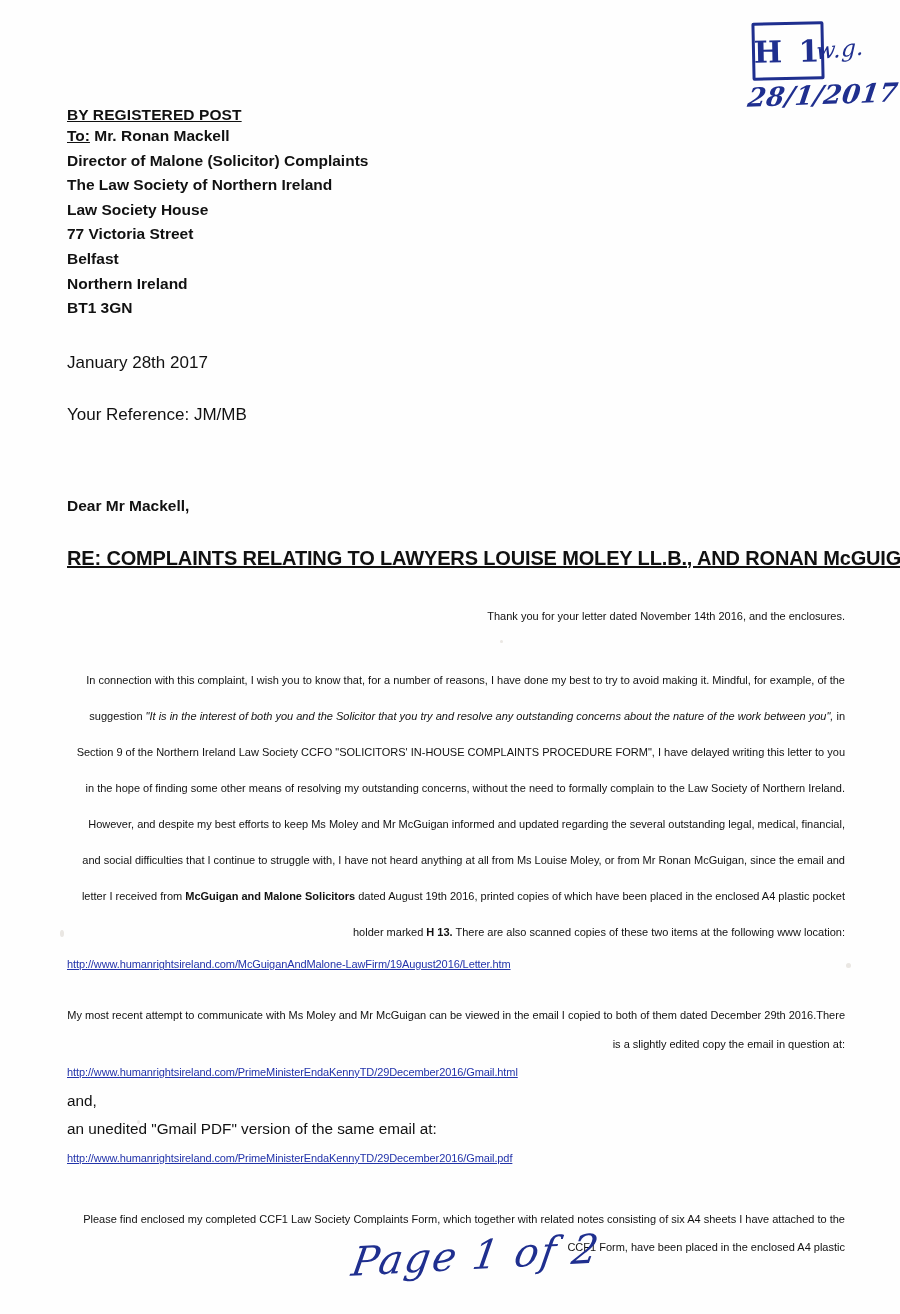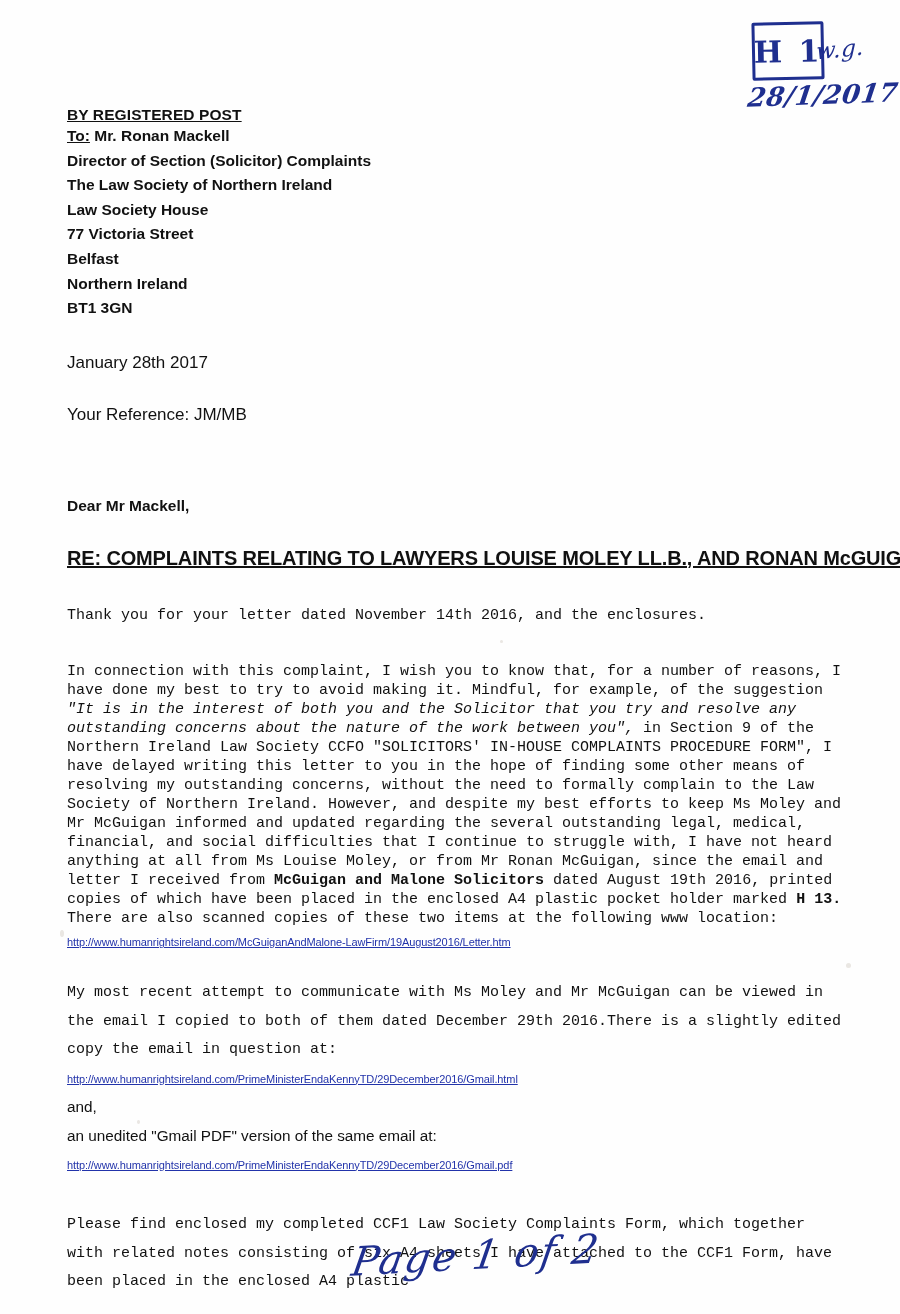--- a/index.html
+++ b/index.html
@@ -112,27 +112,26 @@
     margin-top: 28px;
   }
   .subject {
     font-size: 20px;
     font-weight: 700;
     text-decoration: underline;
     letter-spacing: -0.15px;
     white-space: nowrap;
   }
   .para {
-    font-size: 15px;
+    font-size: 11px;
     line-height: 28.6px;
     font-weight: 500;
-    text-align: left;
-    font-family: Liberation Mono, monospace;
-  }
-  .para.tight { line-height: 19px; }
+    text-align: right;
+  }
+  .para.tight { line-height: 36px; }
   .para b { font-weight: 700; }
   .para i { font-style: italic; }
 
   .link {
     color: #2233aa;
     text-decoration: underline;
     font-size: 11px;
     line-height: 28.6px;
     font-weight: 500;
     display: block;
@@ -169,21 +168,21 @@
   <div class="ink hw-date">28/1/2017</div>
 
   <div class="letter">
 
     <div class="hdr-registered">BY REGISTERED POST</div>
 
     <div class="addr-line">
       <span class="to-label">To:</span>
       <span>Mr. Ronan Mackell</span>
     </div>
-    <div class="addr-line">Director of Section (Solicitor) Complaints</div>
+    <div class="addr-line">Director of Malone (Solicitor) Complaints</div>
     <div class="addr-line">The Law Society of Northern Ireland</div>
     <div class="addr-line">Law Society House</div>
     <div class="addr-line">77 Victoria Street</div>
     <div class="addr-line">Belfast</div>
     <div class="addr-line">Northern Ireland</div>
     <div class="addr-line">BT1 3GN</div>
 
     <div class="spacer-md"></div>
     <div class="meta-line">January 28th 2017</div>
 

